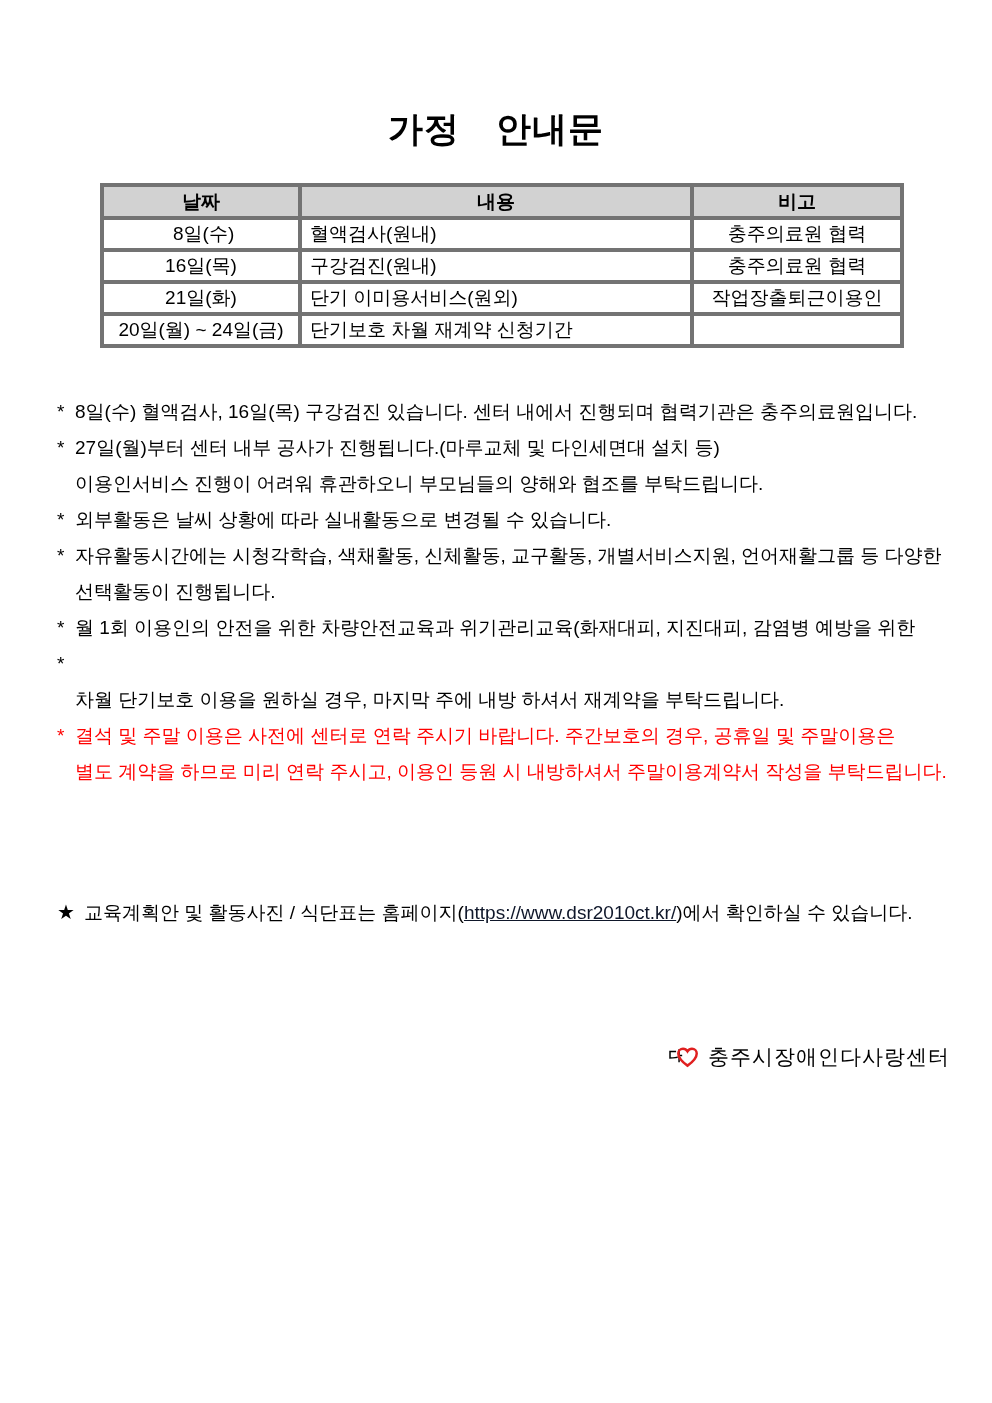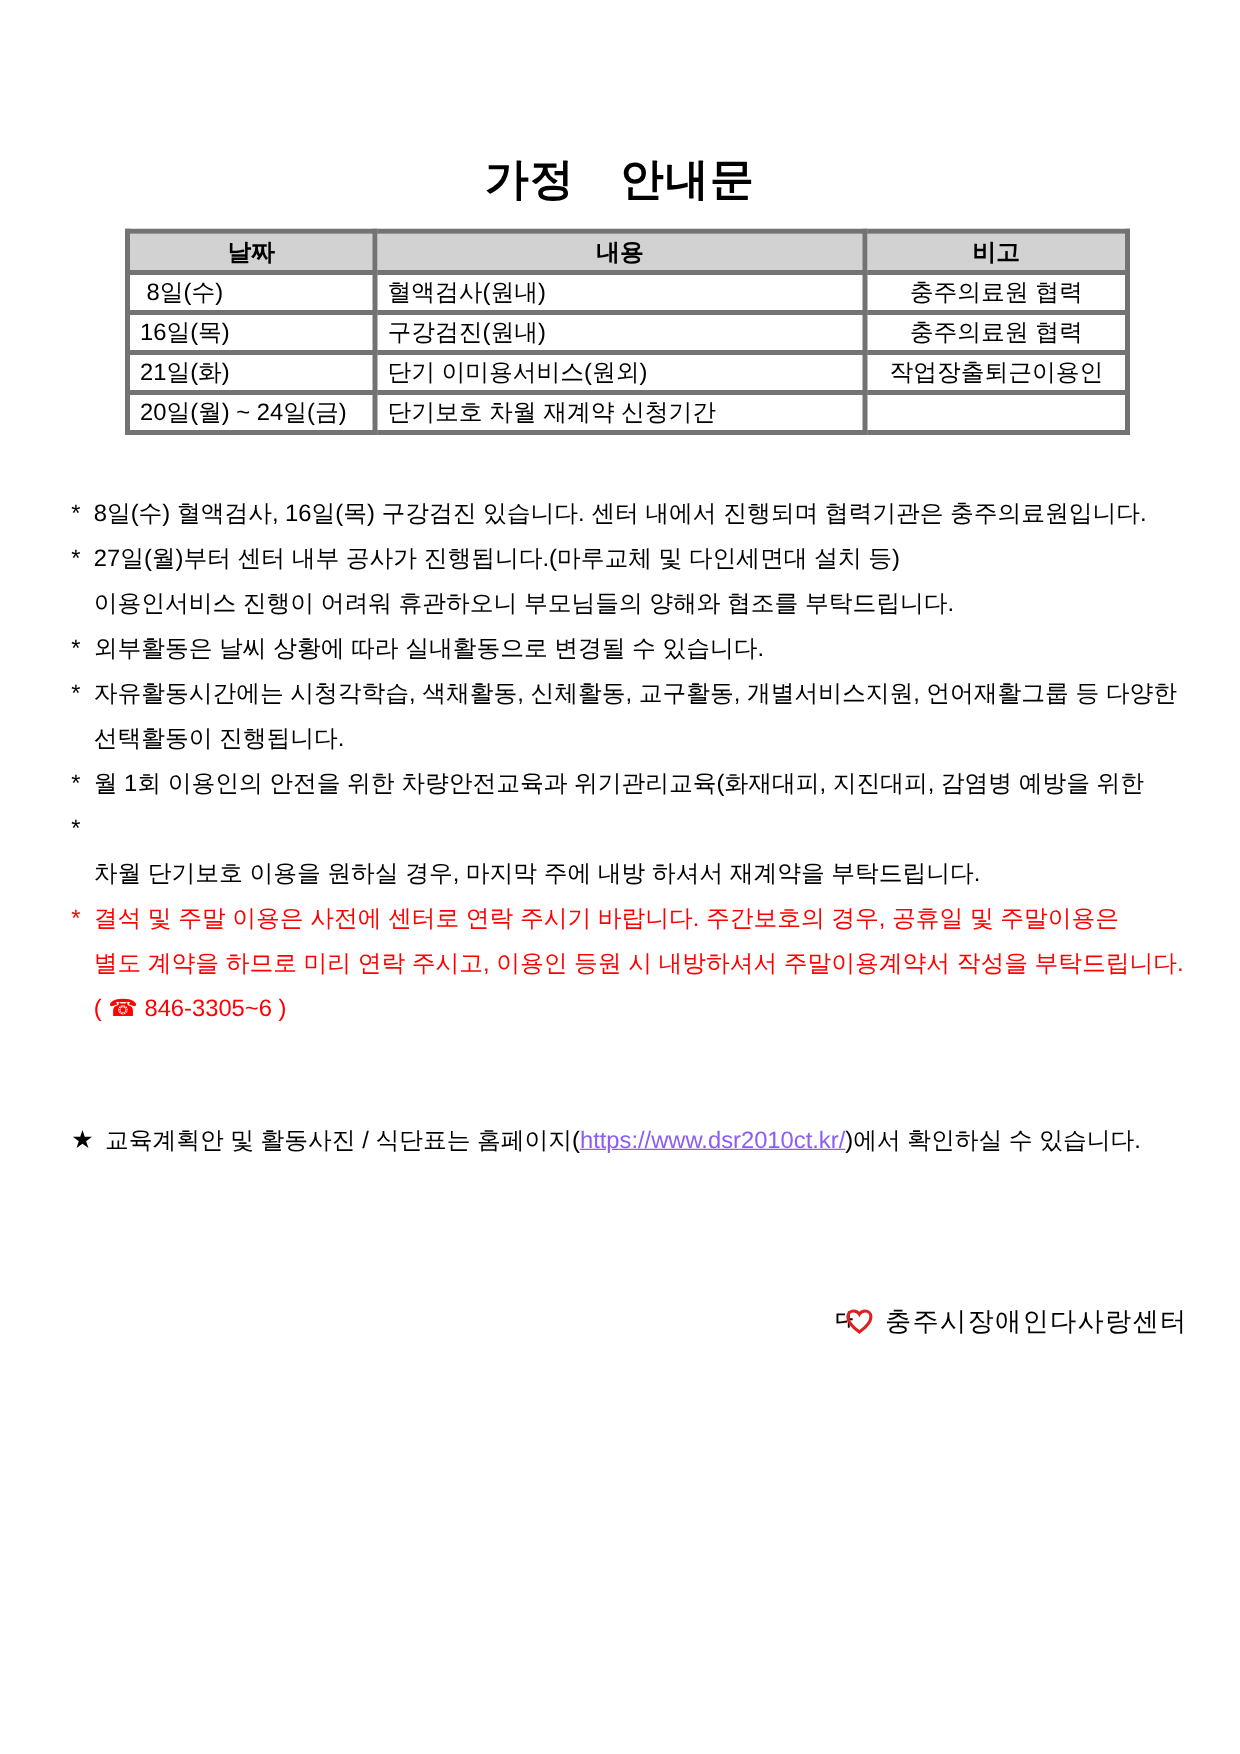--- a/index.html
+++ b/index.html
@@ -5,21 +5,21 @@
   * { margin:0; padding:0; box-sizing:border-box; }
   html,body { background:#ffffff; }
   body {
     position:relative;
     width:992px; height:1403px;
     font-family:"Liberation Sans","DejaVu Sans",sans-serif;
     color:#000000;
     overflow:hidden;
   }
   .page-title {
-    position:absolute; top:120px; left:0; width:100%;
+    position:absolute; top:106px; left:0; width:100%;
     text-align:center;
     font-size:35px; font-weight:bold;
     letter-spacing:1px;
     white-space:pre;
   }
   table.schedule {
     position:absolute; top:183px; left:100px;
     width:800px;
     border-collapse:collapse; table-layout:fixed;
     font-size:19px;
@@ -31,21 +31,21 @@
     border:4px solid #737373;
     padding:1px 8px;
     white-space:nowrap; overflow:hidden;
   }
   table.schedule th {
     background:#d2d2d2;
     font-weight:bold; text-align:center;
     height:33px;
   }
   table.schedule td { height:25px; }
-  td.date-col    { text-align:left; }
+  td.date-col    { text-align:center; }
   td.content-col { text-align:left;margin-left:12px; }
   td.remark-col  { text-align:center; }
 
   .notes {
     position:absolute; top:394px; left:57px; width:910px;
     font-size:19px; line-height:36px;
   }
   .note .line { display:flex; }
   .note .marker { flex:none; width:18px; }
   .note .line.cont { padding-left:18px; }
@@ -53,21 +53,21 @@
   .note.red { color:#ff0000; }
 
   .homepage {
     position:absolute; top:897px; left:57px;
     font-size:19px; line-height:30px;
     display:flex; align-items:baseline;
   }
   .homepage .star { flex:none; margin-right:9px; font-size:20px; }
   .homepage .txt { white-space:nowrap; }
   .homepage a.link {
-    color:#8b5cf6; text-decoration:underline; cursor:pointer;
+    color:#0f172a; text-decoration:underline; cursor:pointer;
   }
 
   .footer {
     position:absolute; top:1042px; left:0; width:950px;
     text-align:right;
     font-size:21px; letter-spacing:1px;
     white-space:nowrap;
   }
   .logo {
     position:relative; display:inline-block;
@@ -176,23 +176,20 @@
     </div>
   </div>
 
   <div class="note red">
     <div class="line">
       <span class="marker">*</span>
       <span class="txt">결석 및 주말 이용은 사전에 센터로 연락 주시기 바랍니다. 주간보호의 경우, 공휴일 및 주말이용은</span>
     </div>
     <div class="line cont">
       <span class="txt">별도 계약을 하므로 미리 연락 주시고, 이용인 등원 시 내방하셔서 주말이용계약서 작성을 부탁드립니다.</span>
-    </div>
-    <div class="line cont">
-      <span class="txt">( ☎ 846-3305~6 )</span>
     </div>
   </div>
 
 </div>
 
 <div class="homepage">
   <span class="star">★</span>
   <span class="txt">
     <span>교육계획안 및 활동사진 / 식단표는 홈페이지(</span><a class="link" href="#">https://www.dsr2010ct.kr/</a><span>)에서 확인하실 수 있습니다.</span>
   </span>

